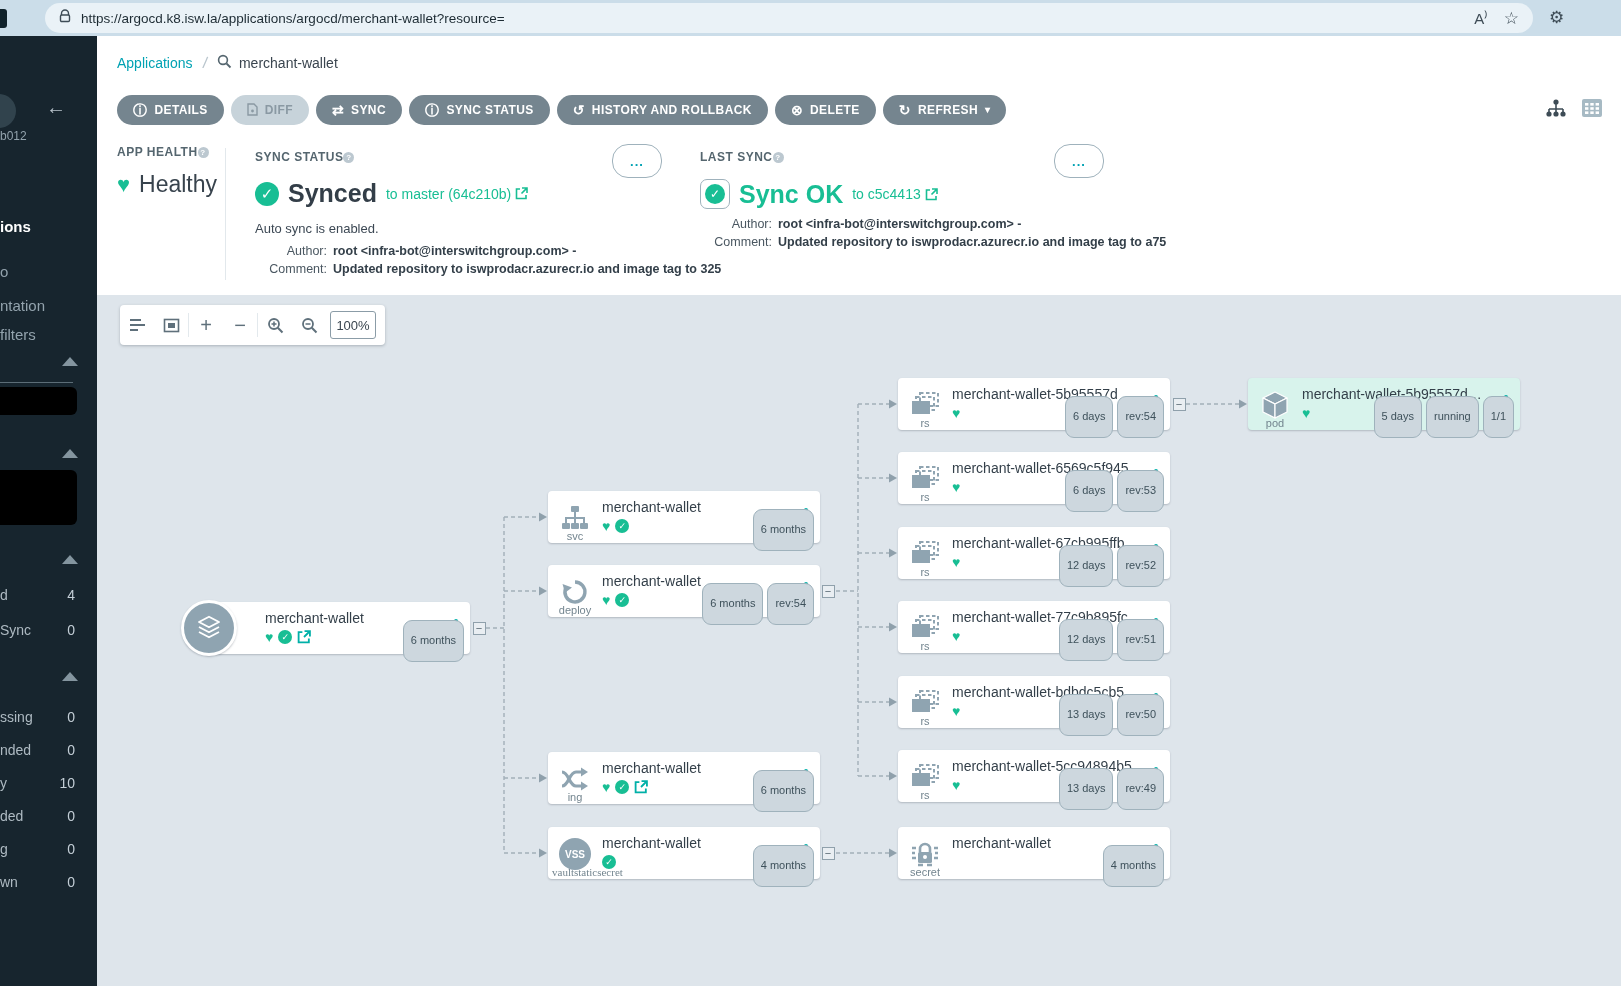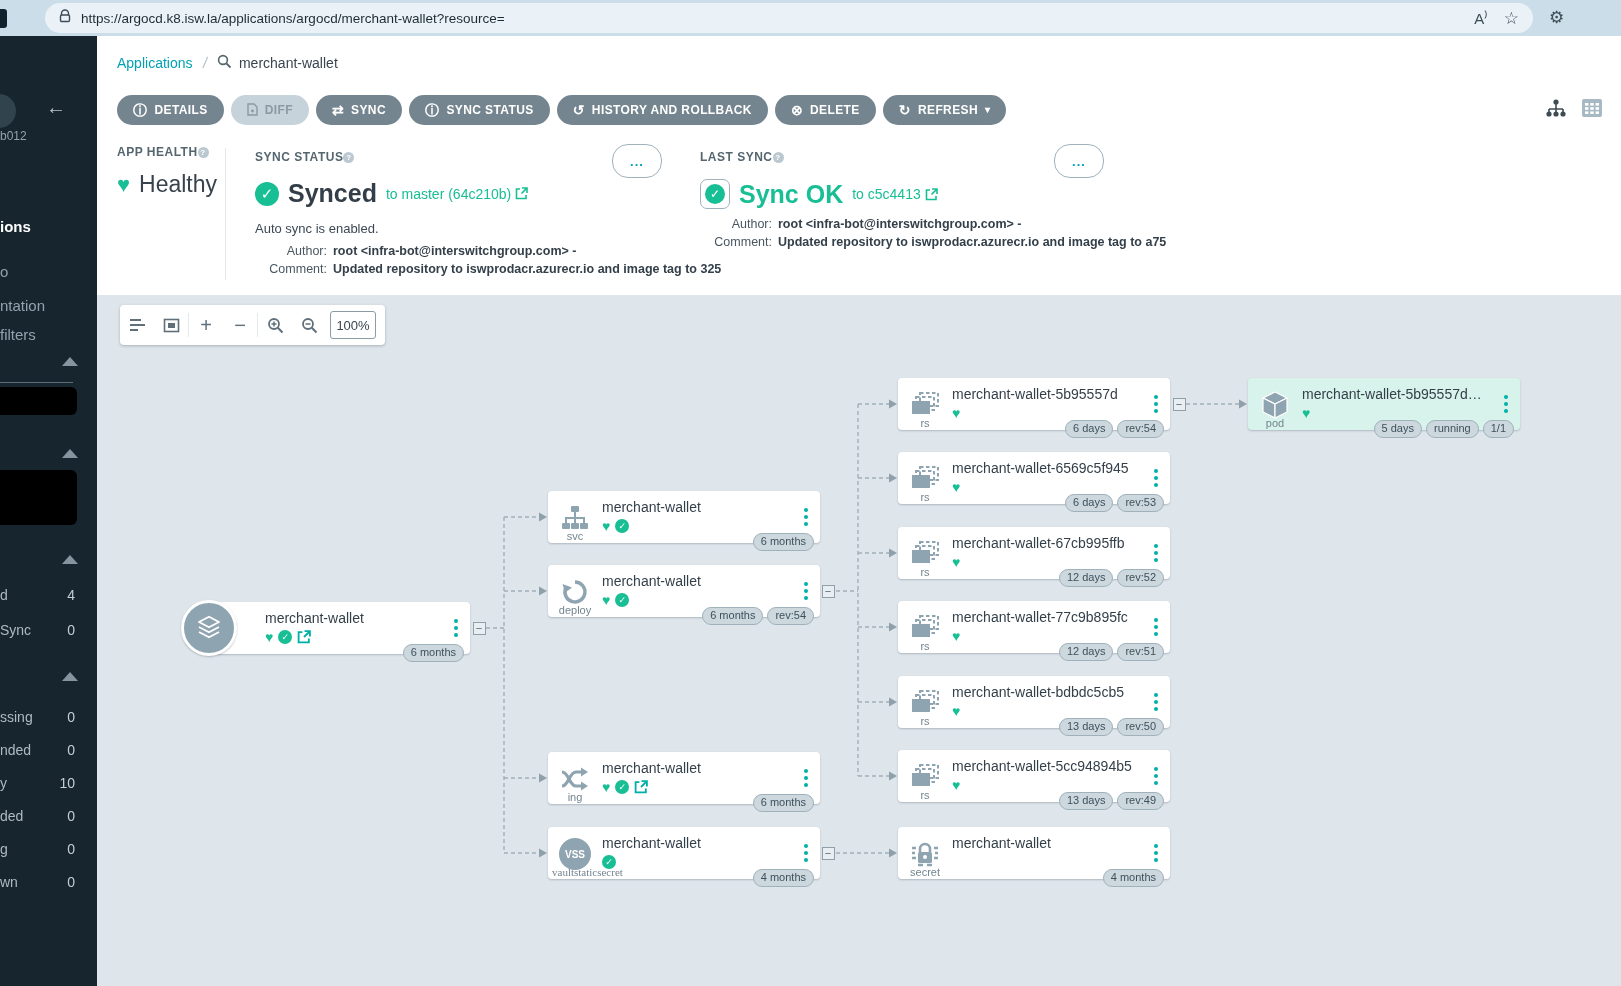--- a/index.html
+++ b/index.html
@@ -82,21 +82,21 @@
   .kind-label{position:absolute;left:0;width:54px;bottom:1px;text-align:center;font-size:11px;color:#73858f;white-space:nowrap;}
   .kind-label.wide{width:auto;left:4px;font-family:Liberation Serif, serif;}
   .node-body{flex:1;min-width:0;padding-top:8px;}
   .node-title{font-size:14px;color:#333f49;white-space:nowrap;overflow:hidden;text-overflow:ellipsis;max-width:182px;}
   .status-row{display:flex;gap:5px;align-items:center;margin-top:3px;height:15px;}
   .mini-heart{color:#18be94;font-size:14px;line-height:1;}
   .mini-check{width:14px;height:14px;border-radius:50%;background:#18be94;color:#fff;font-size:9px;display:flex;align-items:center;justify-content:center;}
   .kebab{position:absolute;right:9px;top:50%;transform:translateY(-50%);display:flex;flex-direction:column;gap:3px;padding:3px;cursor:pointer;}
   .kebab i{width:4px;height:4px;border-radius:50%;background:#00b0a8;}
   .badges{position:absolute;right:6px;bottom:-8px;display:flex;gap:4px;}
-  .badge{background:#cdd7de;border:1px solid #9fb2bc;color:#3e515b;font-size:11px;padding:0 7px;height:16px;
+  .badge{background:#cdd7de;border:1px solid #9fb2bc;color:#3e515b;font-size:11px;padding:12px 7px;height:16px;
     line-height:15px;border-radius:9px;white-space:nowrap;}
   #root-circle{position:absolute;left:181px;top:600px;width:56px;height:56px;border-radius:50%;
     background:#8fa4b1;border:3px solid #fff;box-sizing:border-box;display:flex;align-items:center;justify-content:center;
     box-shadow:0 1px 2px rgba(60,70,82,.3);z-index:3;}
   .node.root-card{width:265px;z-index:2;}
   .node.root-card .node-body{padding-left:60px;}
   .collapse-box{position:absolute;width:13px;height:13px;background:#e9eef2;border:1px solid #8fa0ab;
     color:#55666f;font-size:11px;line-height:11px;text-align:center;box-sizing:border-box;cursor:pointer;z-index:2;}
   .collapse-box::after{content:"−";}
   .extlink-ic{display:inline-flex;}

